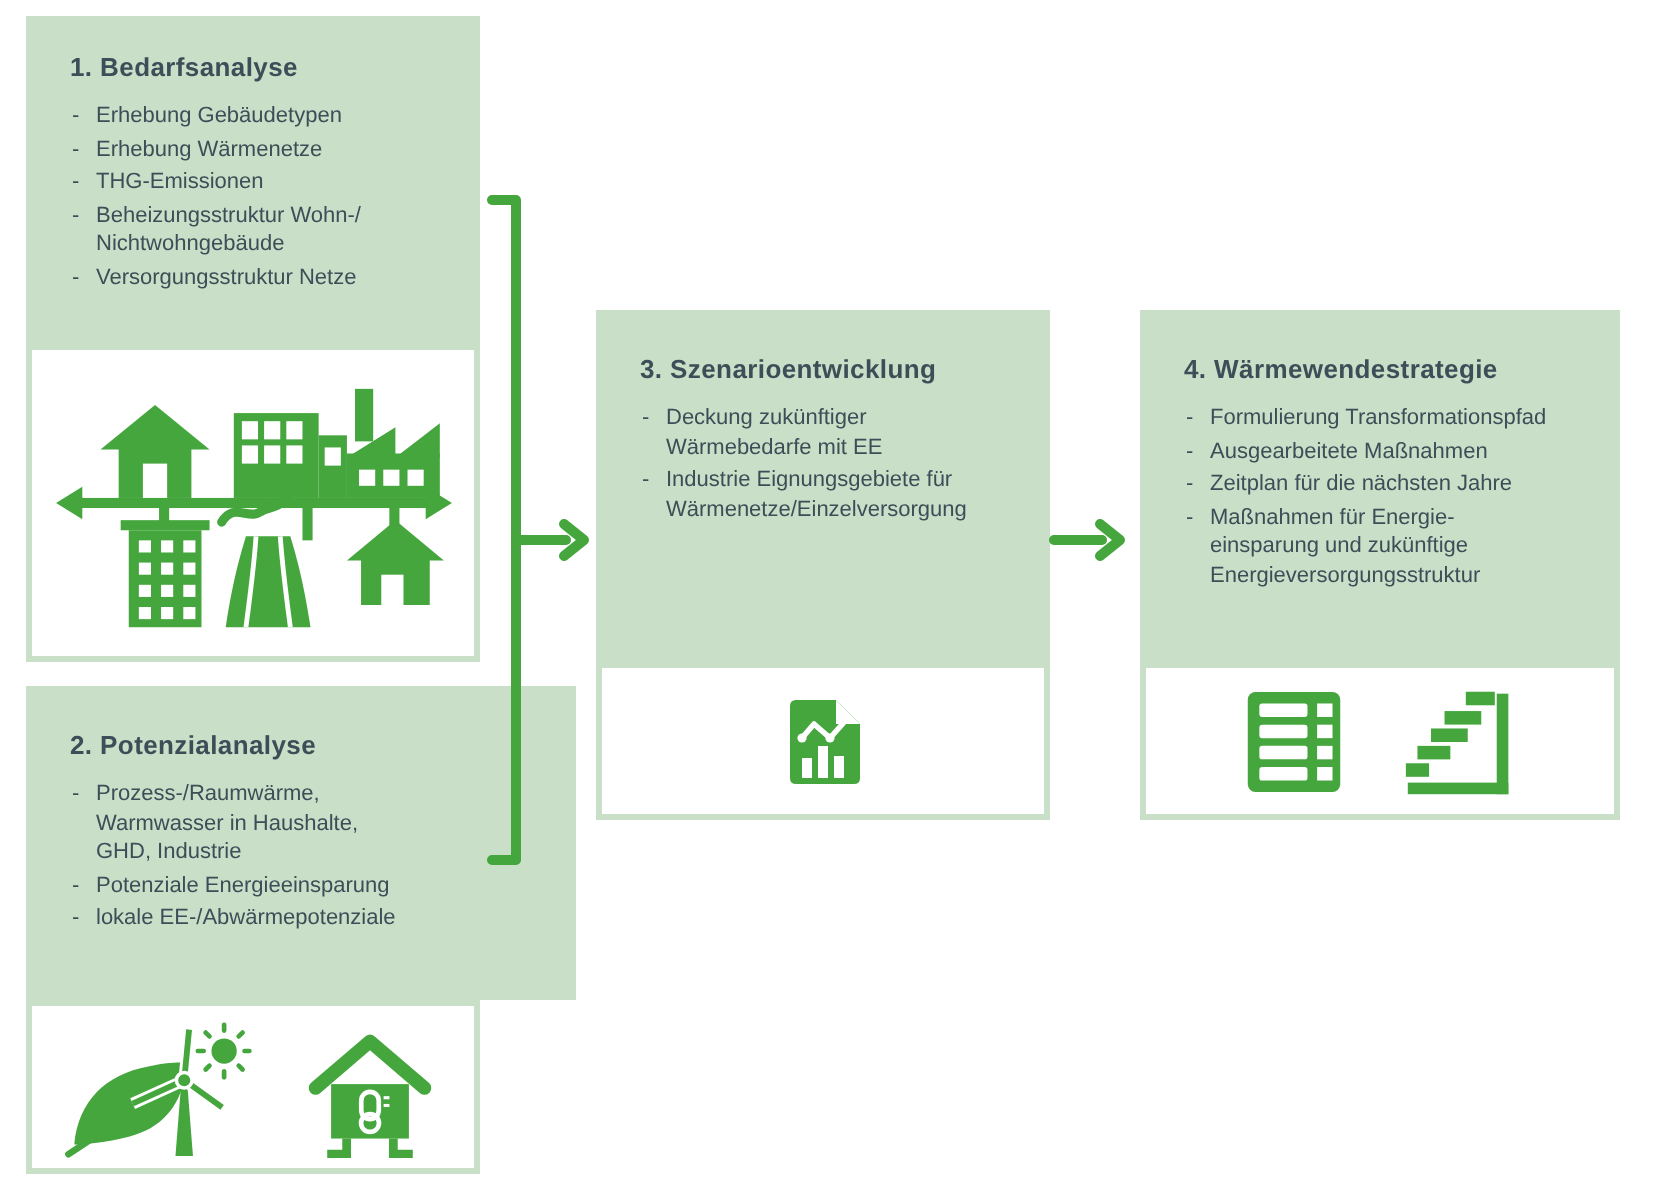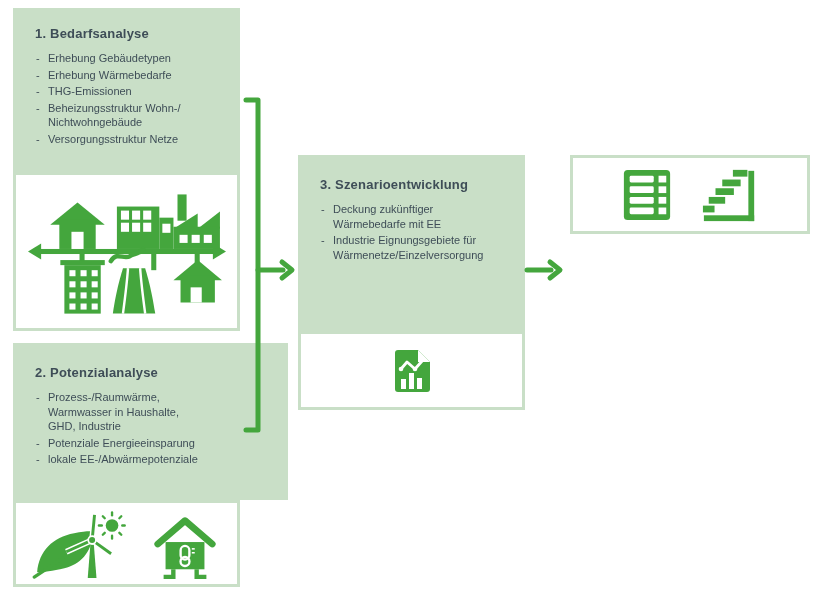--- a/index.html
+++ b/index.html
@@ -61,21 +61,21 @@
 </head>
 <body>
 
 <div id="canvas">
 
   <div class="col" style="left:13px;top:8px;">
     <div class="card" id="box1">
       <h2>1. Bedarfsanalyse</h2>
       <ul>
         <li>Erhebung Gebäudetypen</li>
-        <li>Erhebung Wärmebedarfe</li>
+        <li>Erhebung Wärmenetze</li>
         <li>THG-Emissionen</li>
         <li>Beheizungsstruktur Wohn-/
 Nichtwohngebäude</li>
         <li>Versorgungsstruktur Netze</li>
       </ul>
     </div>
 
     <div class="panel" id="panel1">
 
       <svg width="202" height="132" viewBox="0 0 200 130">
@@ -211,20 +211,31 @@
         <circle cx="13" cy="22" r="2.3" fill="#fff"></circle>
         <circle cx="27" cy="22" r="2.3" fill="#fff"></circle>
         <rect x="13" y="32" width="5" height="10" fill="#fff"></rect>
         <rect x="21" y="26" width="5" height="16" fill="#fff"></rect>
         <rect x="29" y="31" width="5" height="11" fill="#fff"></rect>
       </svg>
     </div>
   </div>
 
   <div class="col" style="left:570px;top:155px;">
+    <div class="card" id="box4">
+      <h2>4. Wärmewendestrategie</h2>
+      <ul>
+        <li>Formulierung Transformationspfad</li>
+        <li>Ausgearbeitete Maßnahmen</li>
+        <li>Zeitplan für die nächsten Jahre</li>
+        <li>Maßnahmen für Energie-
+einsparung und zukünftige
+Energieversorgungsstruktur</li>
+      </ul>
+    </div>
     <div class="panel" id="panel4">
       <svg width="52" height="56" viewBox="0 0 54 58">
         <rect x="3" y="3" width="48" height="52" rx="4" fill="#44a63d"></rect>
         <g fill="#fff">
           <rect x="9" y="9" width="25" height="7" rx="1.5"></rect>
             <rect x="39" y="9" width="8" height="7"></rect>
           <rect x="9" y="20" width="25" height="7" rx="1.5"></rect>
             <rect x="39" y="20" width="8" height="7"></rect>
           <rect x="9" y="31" width="25" height="7" rx="1.5"></rect>
             <rect x="39" y="31" width="8" height="7"></rect>

